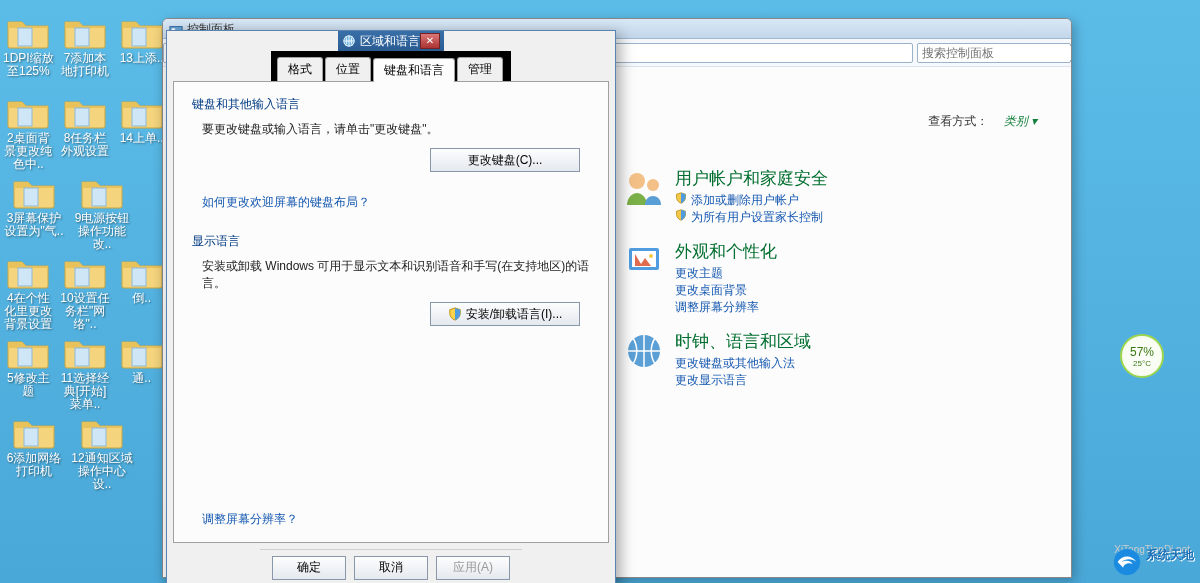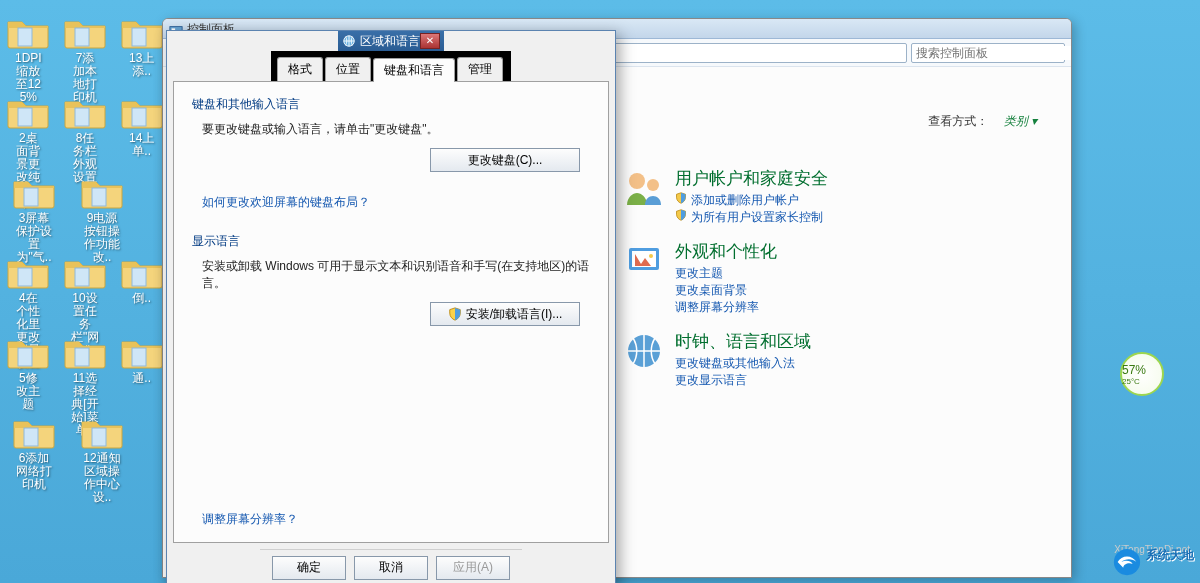--- a/index.html
+++ b/index.html
@@ -4,27 +4,27 @@
 <style>
 * { margin:0; padding:0; box-sizing:border-box; font-family:"Microsoft YaHei","SimSun",Tahoma,sans-serif; font-size:12px; }
 body { width:1200px; height:583px; background:linear-gradient(to bottom,#5cbce8,#4aa8d8); overflow:hidden; position:relative; }
 
 
 .desktop { position:absolute; top:0; left:0; width:170px; height:100%; padding-top:14px; }
 .drow { display:flex; }
 .dicon { width:68px; height:80px; text-align:center; color:#fff; font-size:11px; line-height:13px; cursor:default; }
 .folder { width:44px; height:36px; margin:0 auto 2px; position:relative; }
 .folder svg { width:44px; height:36px; }
-.dlabel { text-shadow:1px 1px 2px rgba(0,0,0,.5); word-break:break-all; padding:0 14px; }
+.dlabel { text-shadow:1px 1px 2px rgba(0,0,0,.5); word-break:break-all; padding:0 2px; }
 
 
 .cpwin { position:absolute; left:162px; top:18px; width:910px; height:560px; background:#fcfcfc; border:1px solid #888; box-shadow:3px 3px 12px rgba(0,0,0,.25); border-radius:6px 6px 0 0; overflow:hidden; }
 .cpbar { height:20px; background:linear-gradient(to bottom,#d9e8f5,#c3d6ea); border-bottom:1px solid #9db8d6; display:flex; align-items:flex-end; padding:0 6px; color:#333; }
 .cpbar .glyph { width:14px; height:14px; margin-right:4px; }
-.cptool { height:28px; background:#f6f9fc; border-bottom:1px solid #dbe4ee; display:flex; align-items:center; padding:0 6px; gap:4px; }
+.cptool { height:28px; background:#f6f9fc; border-bottom:1px solid #dbe4ee; display:flex; align-items:center; padding:0 0; gap:4px; }
 .addr { flex:1; height:20px; border:1px solid #9cb2c8; background:#fff; border-radius:2px; }
 .srch { width:154px; height:20px; border:1px solid #9cb2c8; background:#fff; border-radius:2px; display:flex; align-items:center; padding:0 4px; }
 .srch input { border:none; outline:none; flex:1; font-size:12px; }
 .srch .sic { width:14px; height:14px; opacity:.7; }
 .cpbody { padding:12px 24px; position:relative; height:512px; }
 .viewmode { position:absolute; right:34px; top:46px; color:#333; }
 .viewmode .drop { color:#15803d; margin-left:12px;font-style:italic; }
 .catlist { position:absolute; left:460px; top:100px; }
 .cat { display:flex; margin-bottom:14px; }
 .caticon { width:42px; height:42px; margin-right:10px; flex-shrink:0; }
@@ -47,21 +47,21 @@
 .gtxt { font-size:12px; color:#222; line-height:17px; margin-left:10px; margin-bottom:10px; }
 .btnrow { text-align:right; margin-right:10px; }
 .winbtn { display:inline-flex; align-items:center; justify-content:center; gap:4px; min-width:150px; height:24px; border:1px solid #8898aa; background:linear-gradient(to bottom,#fdfdfd,#e4e9ef); font-size:12px; cursor:pointer; padding:0 1px; }
 .lnk { color:#1558b0; font-size:12px; cursor:pointer; margin-left:10px; }
 .spacer { flex:1; }
 .dlgfoot { height:36px; border-top:1px solid #cfcfcf; display:flex; align-items:center; justify-content:flex-end; padding:0 12px; gap:8px; background:#f0f0f0; }
 .dlgfoot .winbtn { min-width:74px; }
 .dlgfoot .winbtn.dis { color:#9a9a9a; }
 
 
-.tempwidget { position:absolute; right:36px; top:352px; width:44px; height:44px; border-radius:50%; border:2px solid #9dd64e; background:radial-gradient(#fff,#f4fbe9); display:flex; flex-direction:column; justify-content:center; font-size:10px; color:#3a7a12; }
+.tempwidget { position:absolute; right:36px; top:334px; width:44px; height:44px; border-radius:50%; border:2px solid #9dd64e; background:radial-gradient(#fff,#f4fbe9); display:flex; flex-direction:column; align-items:center; justify-content:center; font-size:10px; color:#3a7a12; }
 .watermark { position:absolute; right:6px; bottom:6px; color:#1a6fb5; font-size:15px; font-weight:bold; text-shadow:1px 1px 0 #fff; display:flex; align-items:flex-start; gap:4px; }
 .watermark svg { width:30px; height:30px; }
 .wm2 { position:absolute; right:10px; bottom:28px; color:#ccc; font-size:10px; }
 </style>
 </head>
 <body>
 
 <div class="desktop">
   <div id="desk-rows">
       <div class="drow">

